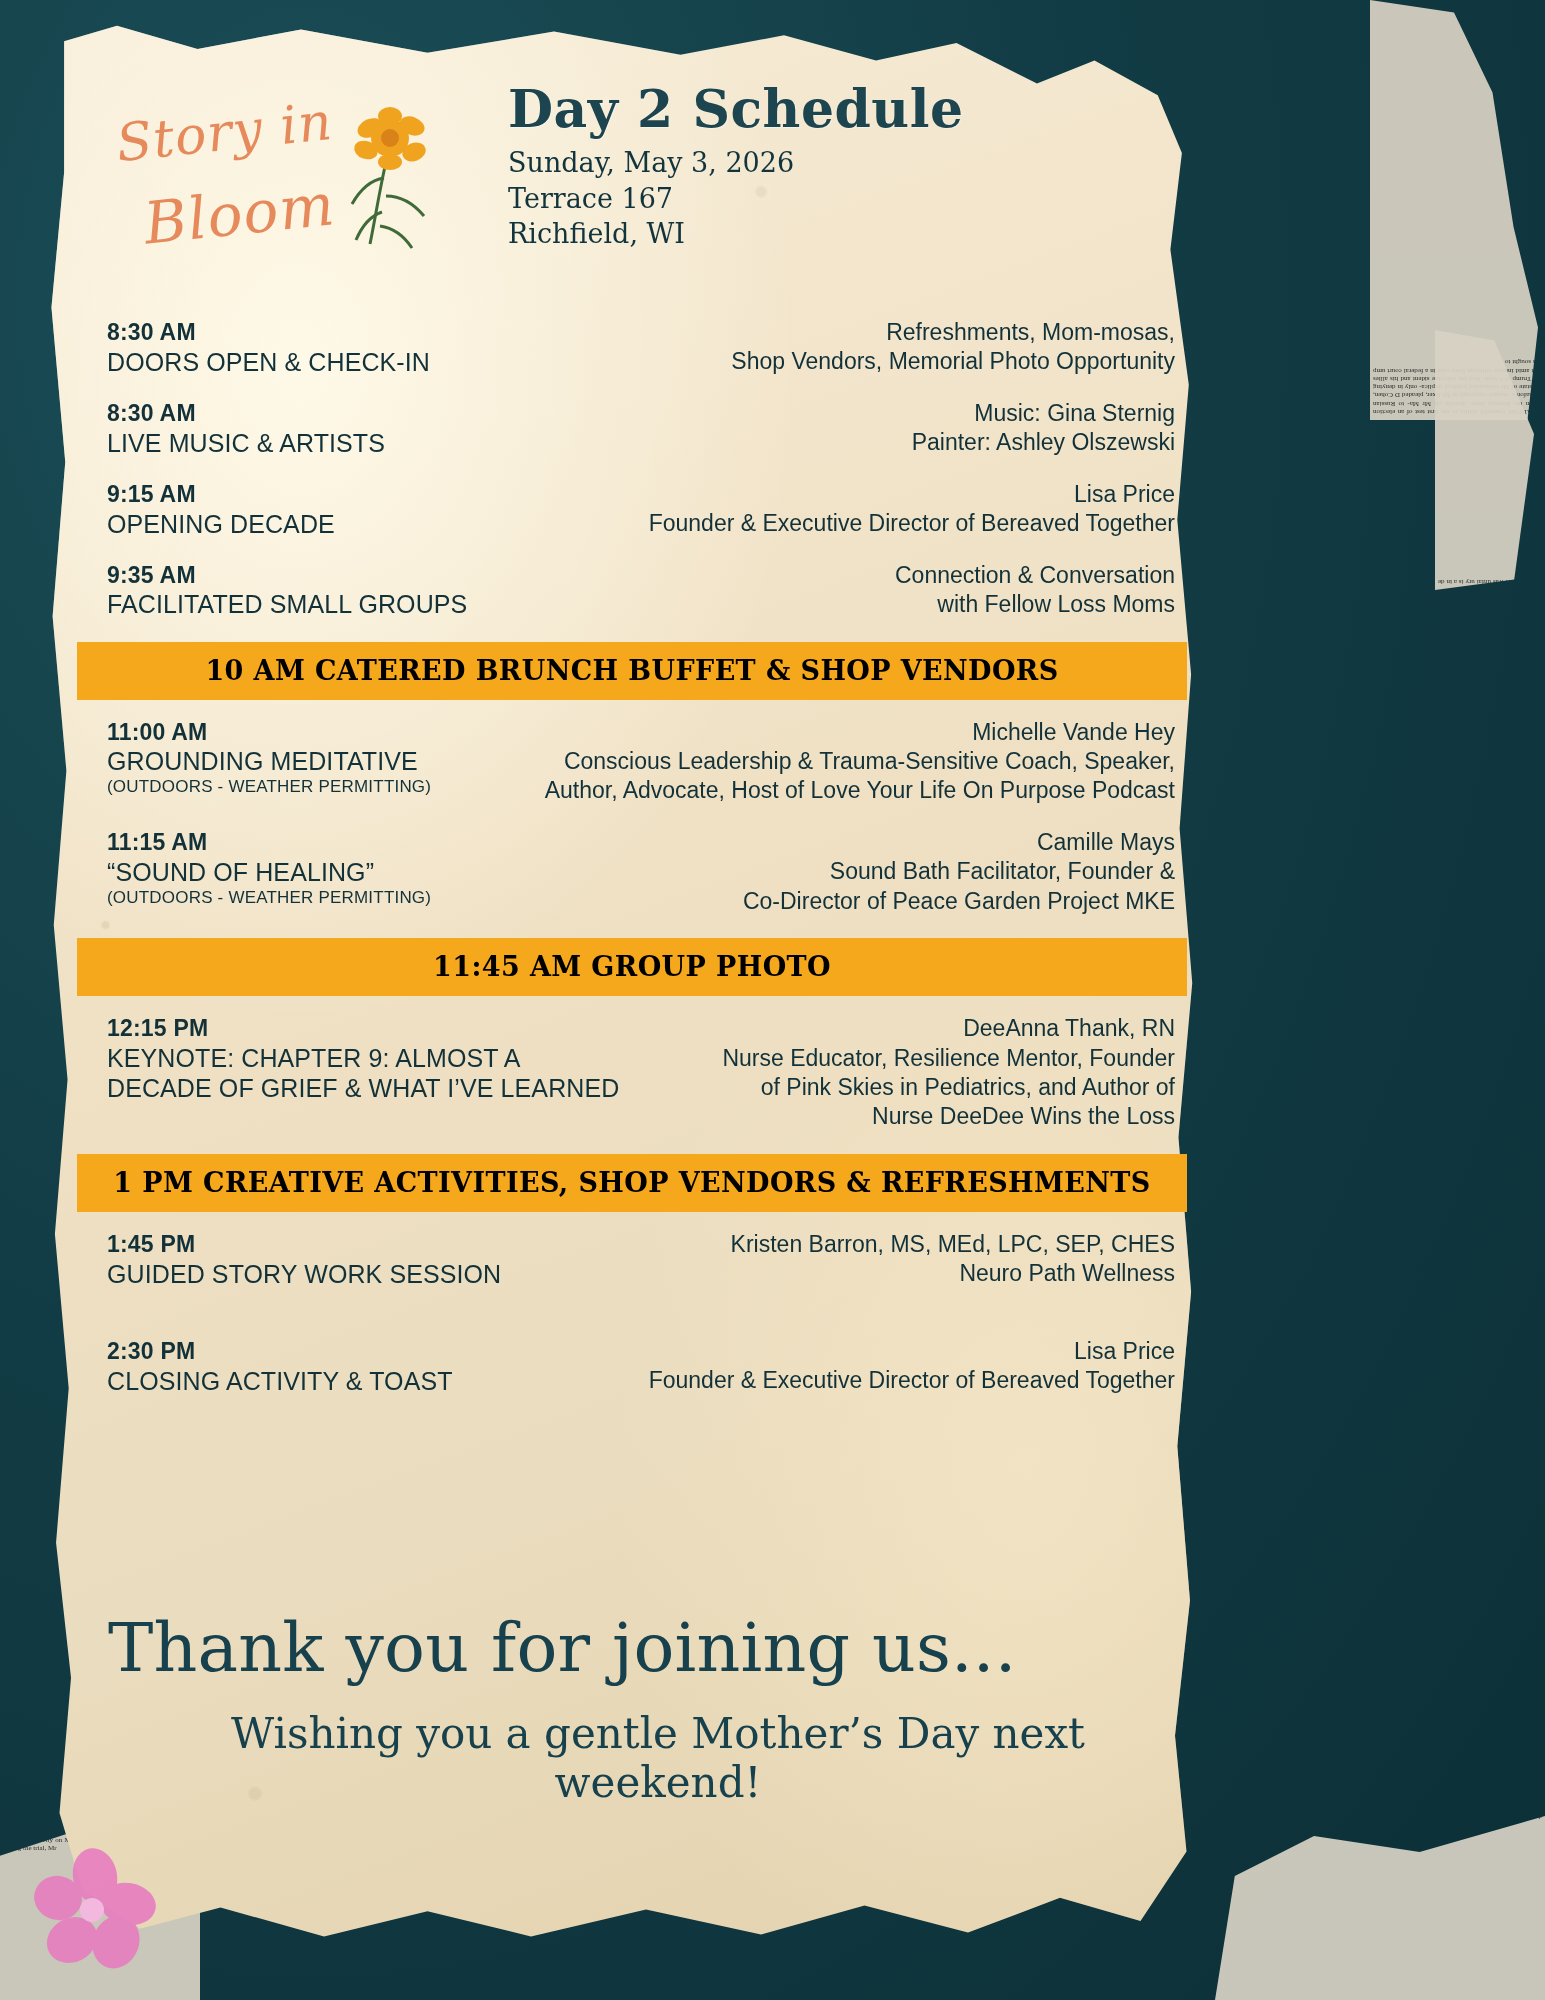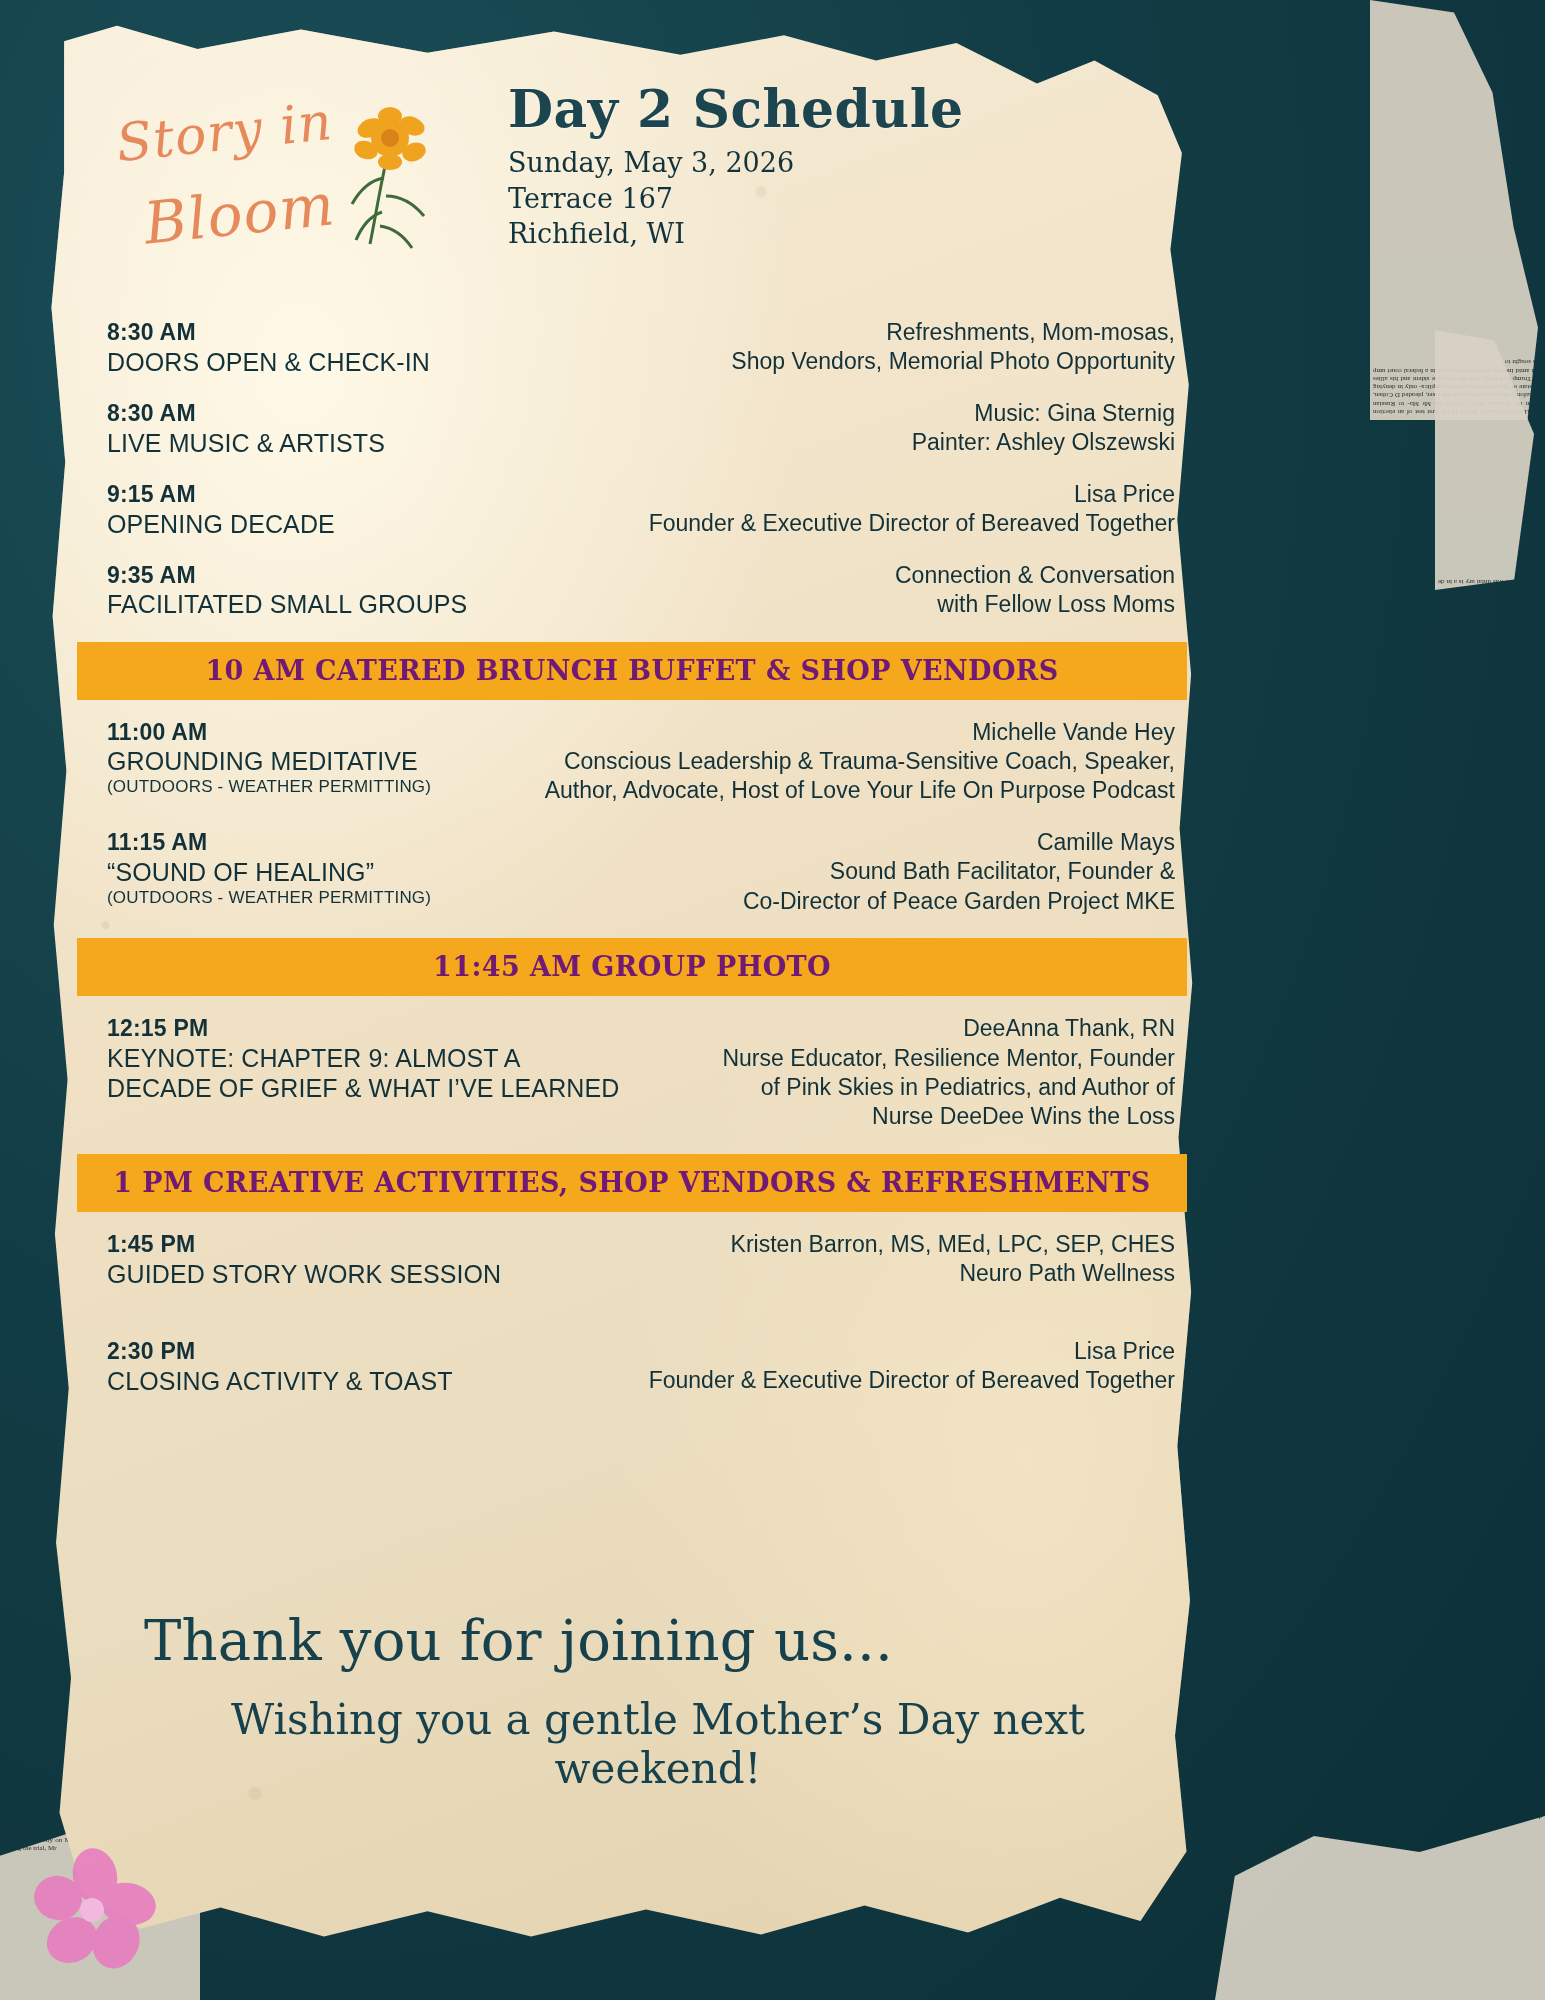--- a/index.html
+++ b/index.html
@@ -205,21 +205,21 @@
     color: #123139;
     font-size: 23px;
     line-height: 1.28;
     max-width: 640px;
   }
   .right .name { display: block; }
   .right .desc { display: block; text-align: right; }
 
   .band {
     background: #f5a81c;
-    color: #701a75;
+    color: #000000;
     font-family: "DejaVu Serif", serif;
     font-weight: bold;
     font-size: 27px;
     letter-spacing: .4px;
     text-align: center;
     padding: 13px 4px 14px;
     margin: 10px 28px 18px 12px;
   }
 
   
@@ -227,23 +227,22 @@
     position: absolute;
     left: 0;
     top: 1590px;
     width: 100%;
     padding: 0 60px;
     box-sizing: border-box;
     color: #17414c;
     font-family: "DejaVu Serif", serif;
   }
   #thanks {
-    font-size: 56px;
+    font-size: 68px;
     letter-spacing: .2px;
-    margin-left: 36px;
   }
   #wish {
     font-size: 42px;
     text-align: center;
     margin-top: 22px;
     margin-left: 70px;
   }
 
   
   #pink-flower {

